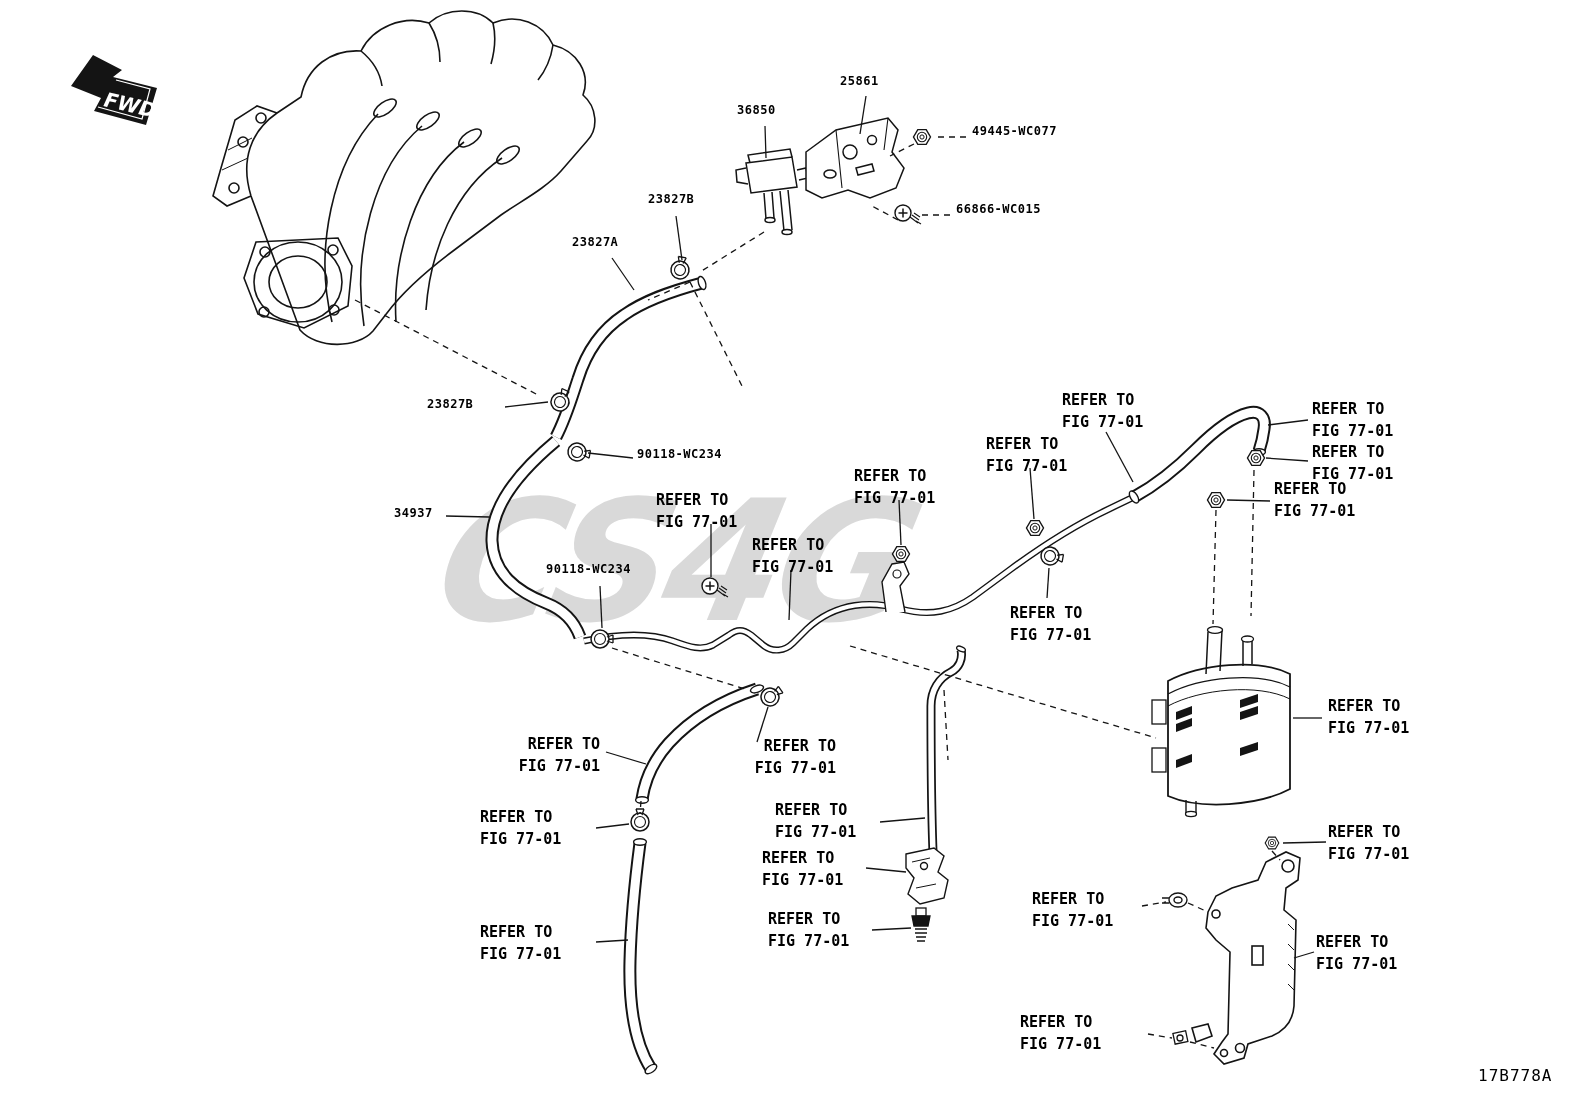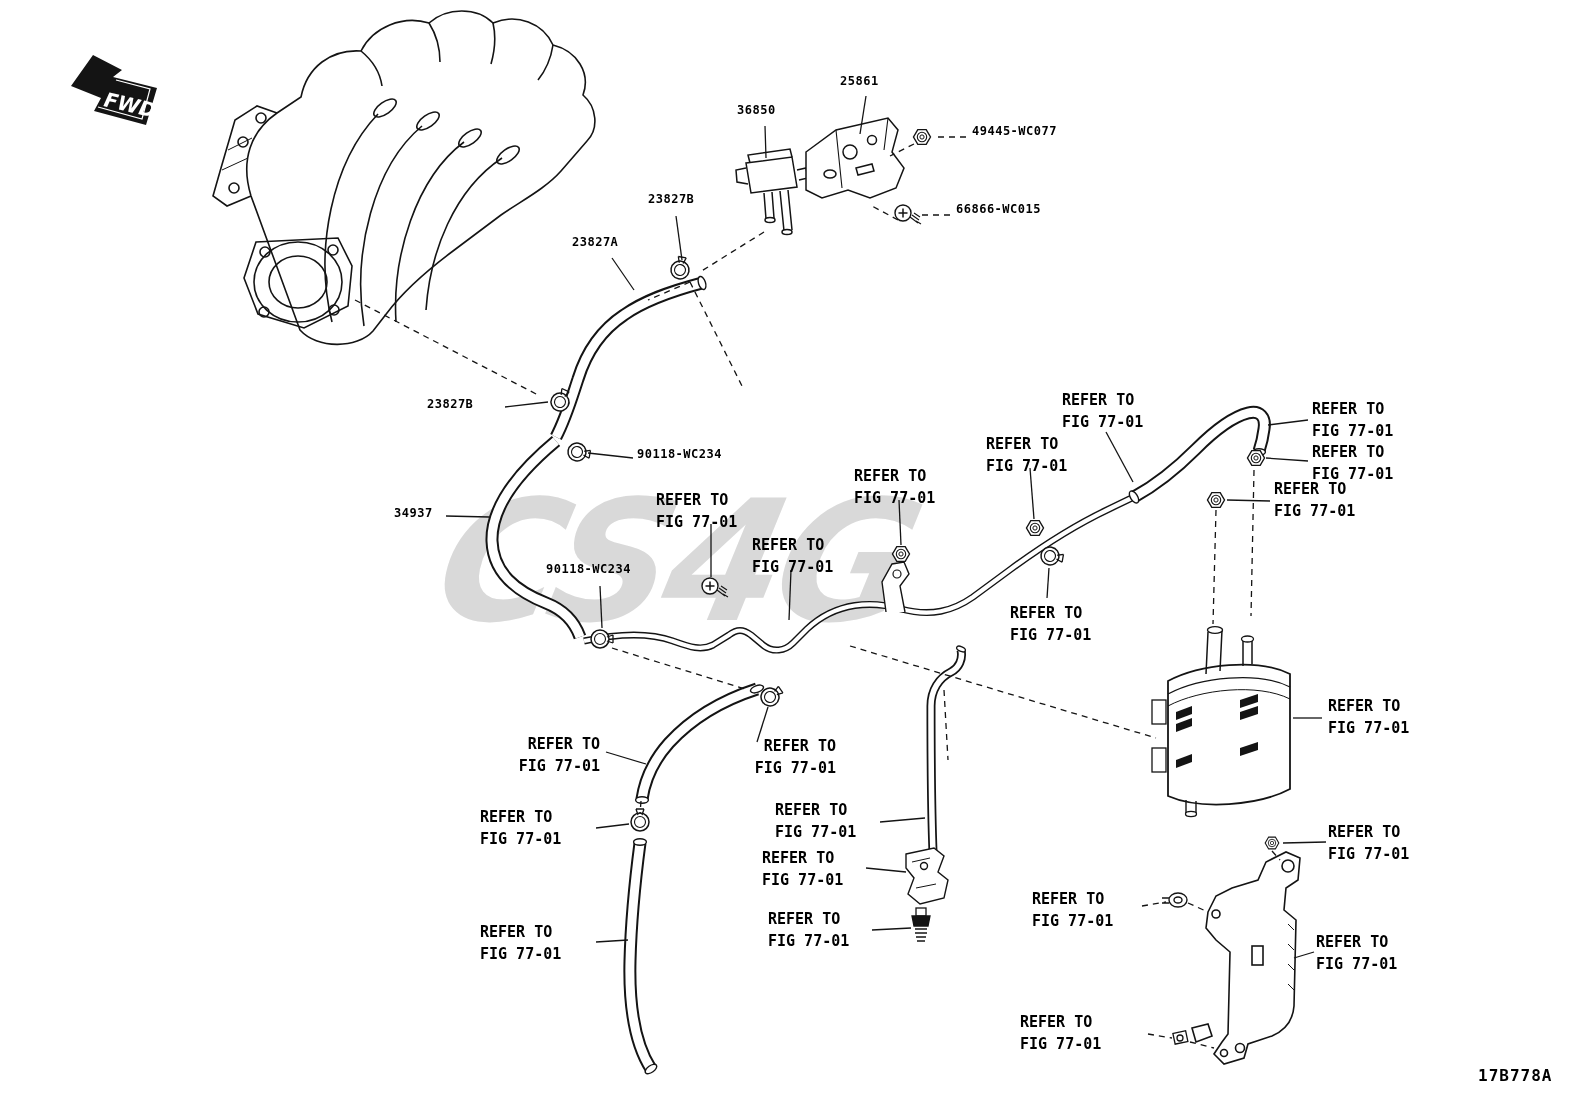--- a/index.html
+++ b/index.html
@@ -4,21 +4,21 @@
 <style>
   html,body{margin:0;padding:0;background:#fff;}
   .stage{position:relative;width:1592px;height:1099px;background:#ffffff;overflow:hidden;
          font-family:"DejaVu Sans Mono",monospace;}
   .stage svg{position:absolute;left:0;top:0;}
   .lbl{position:absolute;color:#000;font-weight:700;white-space:nowrap;}
   .part{font-size:12px;letter-spacing:0.5px;}
   .refer{font-size:15px;line-height:22px;width:100px;}
   .refer span{display:block;}
   .ra{text-align:right;}
-  .code{font-size:16px;font-weight:700;letter-spacing:1px;}
+  .code{font-size:16px;font-weight:400;letter-spacing:1px;}
 </style>
 </head>
 <body>
 
 <div class="stage">
 
 <svg width="1592" height="1099" viewBox="0 0 1592 1099">
   <defs>
     <g id="nut">
       <polygon points="8.5,0 4.2,7.4 -4.2,7.4 -8.5,0 -4.2,-7.4 4.2,-7.4" fill="#fff" stroke="#141414" stroke-width="1.4"></polygon>

